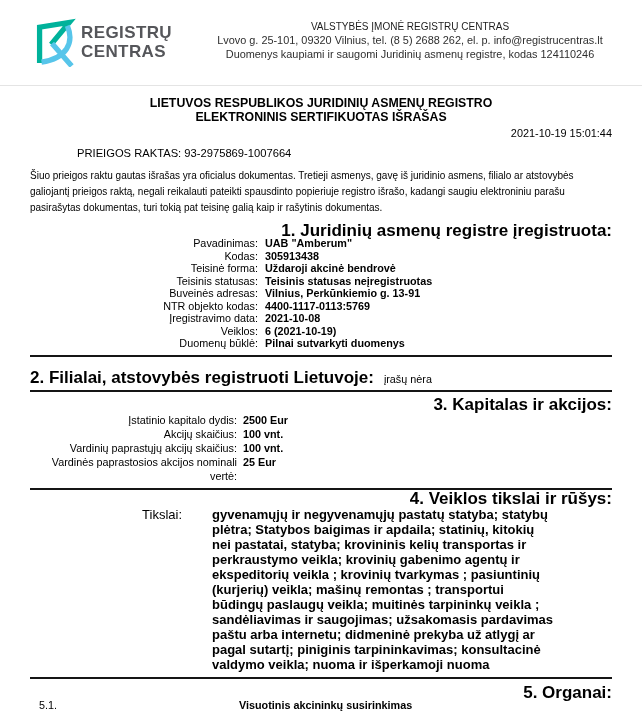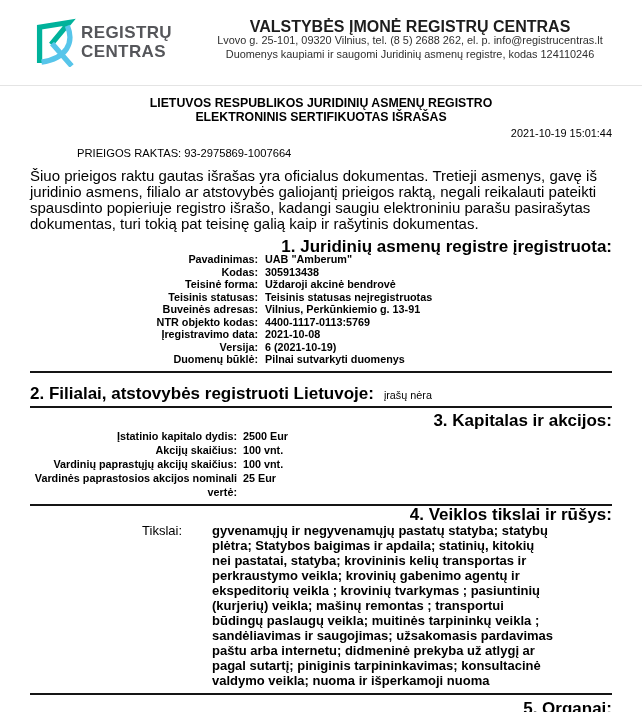--- a/index.html
+++ b/index.html
@@ -11,34 +11,34 @@
   .page{padding:0 30px;}
   
   .header{display:flex;align-items:flex-start;padding-top:17px;}
   .logo{display:flex;align-items:flex-start;width:178px;flex:0 0 auto;}
   .logo-mark{flex:0 0 auto;}
   .logo-text{
     font-size:17px;font-weight:700;color:#55565a;line-height:19px;
     letter-spacing:.4px;padding-top:6px;margin-left:5px;
   }
   .head-right{flex:1;text-align:center;padding-top:3px;color:#2f2f2f;}
-  .head-org{font-weight:bold;font-size:16px;line-height:14px;color:#1d1d1d;}
+  .head-org{font-weight:normal;font-size:10px;line-height:14px;color:#1d1d1d;}
   .head-line{font-size:10.9px;line-height:13.5px;}
   .hairline{border-top:1px solid #e4e4e4;margin-top:18px;}
   
   .title-block{text-align:center;margin-top:10px;}
   .title-line{font-weight:bold;font-size:12.3px;line-height:14px;}
   .title-date{font-size:10.9px;line-height:13px;margin-top:3px;text-align:right;}
   
   .access-key{margin-top:7px;font-weight:normal;font-size:11.2px;line-height:13px;padding-left:47px;}
-  .intro{margin-top:8px;font-size:15px;line-height:16px;width:582px;}
+  .intro{margin-top:8px;font-size:10px;line-height:16px;width:582px;}
   .sec-head{font-weight:bold;font-size:17px;line-height:13px;text-align:right;}
   .sec1-head{margin-top:8px;}
   .frow{display:flex;font-size:10.8px;line-height:12.5px;}
-  .frow .fl{width:228px;text-align:right;flex:0 0 auto;font-weight:bold;}
+  .frow .fl{width:228px;text-align:right;flex:0 0 auto;}
   .frow .fv{margin-left:7px;font-weight:bold;}
   .s3 .fl{width:207px;}
   .s3 .fv{margin-left:6px;}
   .s3 .frow{line-height:14px;}
   .sep{border-top:2px solid #151515;margin-top:5px;}
   .sep2{margin-top:4px;}
   .sec2-row{margin-top:14px;font-size:10.8px;line-height:13px;}
   .sec2-row .inline-val{margin-left:7px;}
   .sec3-head{margin-top:6px;margin-bottom:2px;}
   .sec4-head{margin-top:2px;}
@@ -114,21 +114,21 @@
     </div>
     <div class="frow">
       <div class="fl">NTR objekto kodas:</div>
       <div class="fv">4400-1117-0113:5769</div>
     </div>
     <div class="frow">
       <div class="fl">Įregistravimo data:</div>
       <div class="fv">2021-10-08</div>
     </div>
     <div class="frow">
-      <div class="fl">Versija:</div>
+      <div class="fl">Veiklos:</div>
       <div class="fv">6 (2021-10-19)</div>
     </div>
     <div class="frow">
       <div class="fl">Duomenų būklė:</div>
       <div class="fv">Pilnai sutvarkyti duomenys</div>
     </div>
   </div>
 
   <div class="sep"></div>
 

